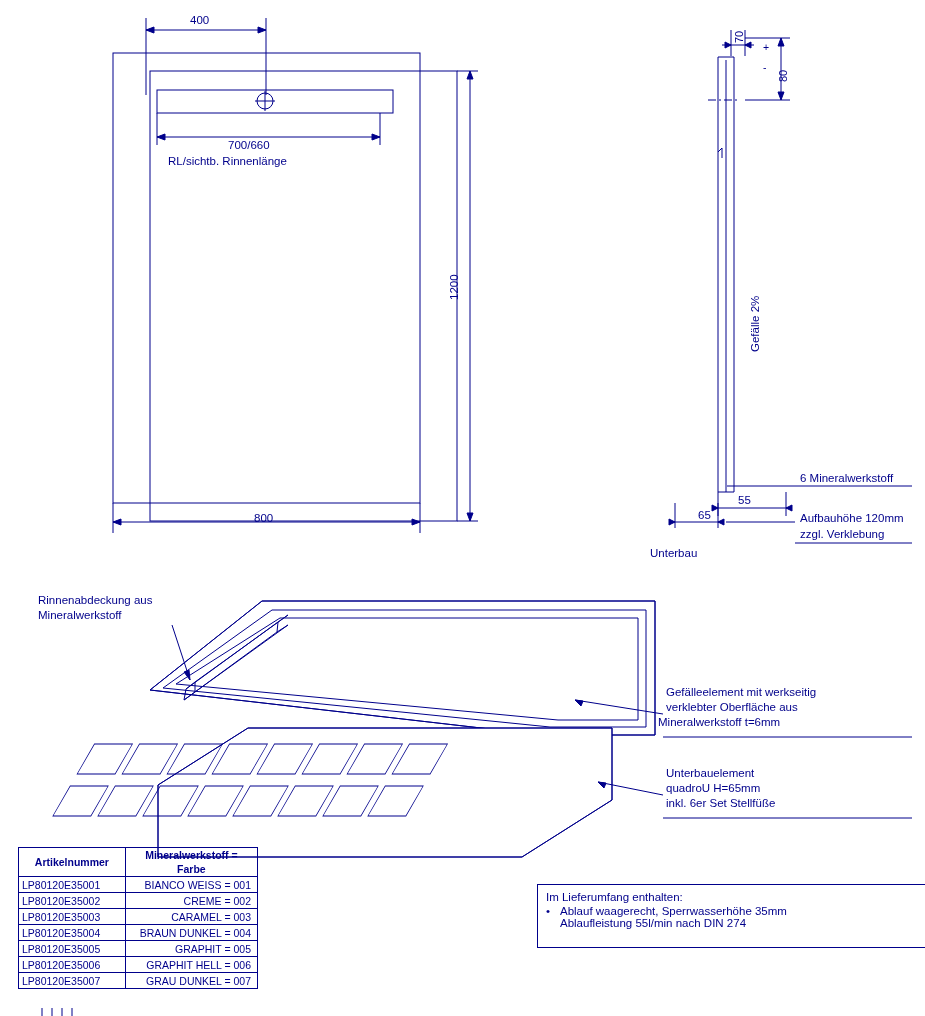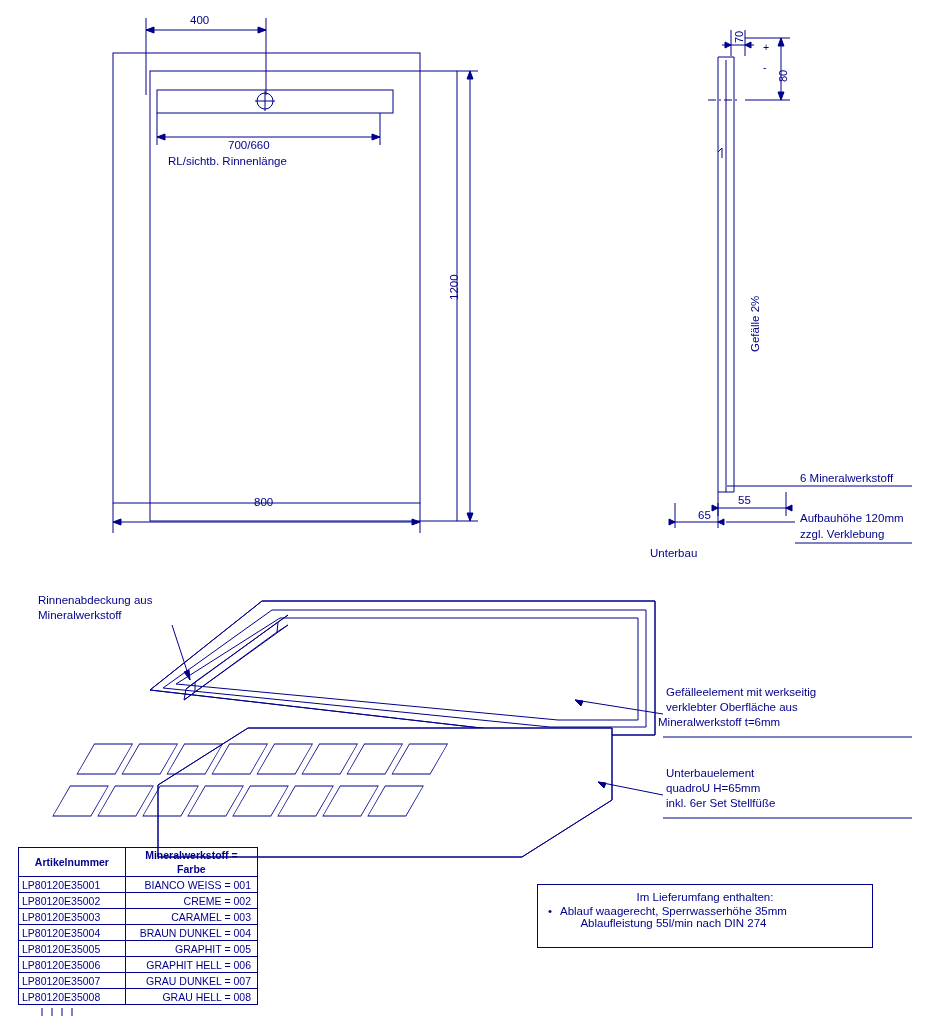--- a/index.html
+++ b/index.html
@@ -200,21 +200,21 @@
       <line x1="52" y1="1008" x2="52" y2="1016"></line>
       <line x1="62" y1="1008" x2="62" y2="1016"></line>
       <line x1="72" y1="1008" x2="72" y2="1016"></line>
     </g>
   </svg>
 
   <div class="lbl" style="left:190px; top:14px;">400</div>
   <div class="lbl" style="left:228px; top:139px;">700/660</div>
   <div class="lbl" style="left:168px; top:155px;">RL/sichtb. Rinnenlänge</div>
   <div class="lbl rot90" style="left:448px; top:300px;">1200</div>
-  <div class="lbl" style="left:254px; top:496px;">800</div>
+  <div class="lbl" style="left:254px; top:512px;">800</div>
 
   <div class="lbl rot90" style="left:733px; top:43px; font-size:11px;">70</div>
   <div class="lbl rot90" style="left:777px; top:82px; font-size:11px;">80</div>
   <div class="lbl small" style="left:763px; top:41px;">+</div>
   <div class="lbl small" style="left:763px; top:61px;">-</div>
   <div class="lbl rot90" style="left:749px; top:352px;">Gefälle 2%</div>
   <div class="lbl" style="left:800px; top:472px;">6 Mineralwerkstoff</div>
   <div class="lbl" style="left:738px; top:494px;">55</div>
   <div class="lbl" style="left:670px; top:509px;margin-left:28px;">65</div>
   <div class="lbl" style="left:650px; top:547px;text-align:right;">Unterbau</div>
@@ -264,28 +264,24 @@
         <td class="color">GRAPHIT = 005</td>
       </tr>
       <tr>
         <td class="code">LP80120E35006</td>
         <td class="color">GRAPHIT HELL = 006</td>
       </tr>
       <tr>
         <td class="code">LP80120E35007</td>
         <td class="color">GRAU DUNKEL = 007</td>
       </tr>
-      <tr>
-        <td class="code">LP80120E35008</td>
-        <td class="color">GRAU HELL = 008</td>
-      </tr>
     </tbody>
   </table>
 
-  <div class="note-box" style="left:537px; top:884px; width:336px; height:64px;text-align:center;">
+  <div class="note-box" style="left:537px; top:884px; width:389px; height:64px;">
     <div>Im Lieferumfang enthalten:</div>
     <div class="li">
       <span class="bullet">•</span>
       <span>
         <span style="display:block;">Ablauf waagerecht, Sperrwasserhöhe 35mm</span>
         <span style="display:block;">Ablaufleistung 55l/min nach DIN 274</span>
       </span>
     </div>
   </div>
 

